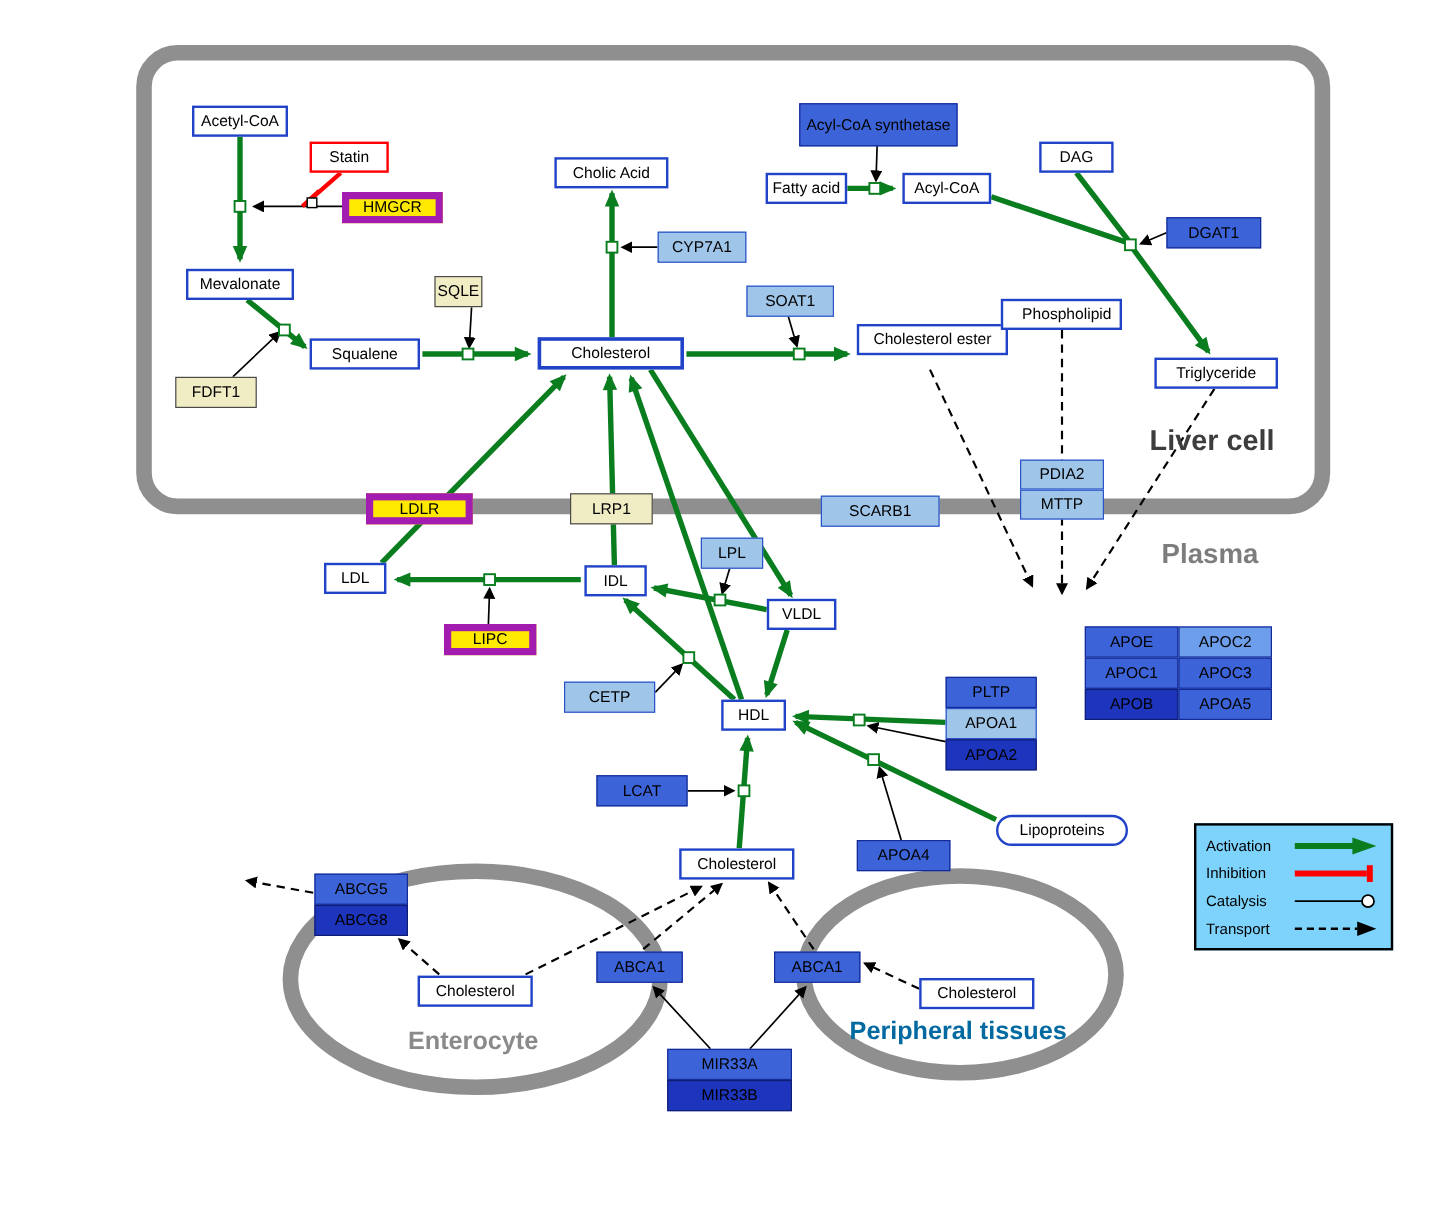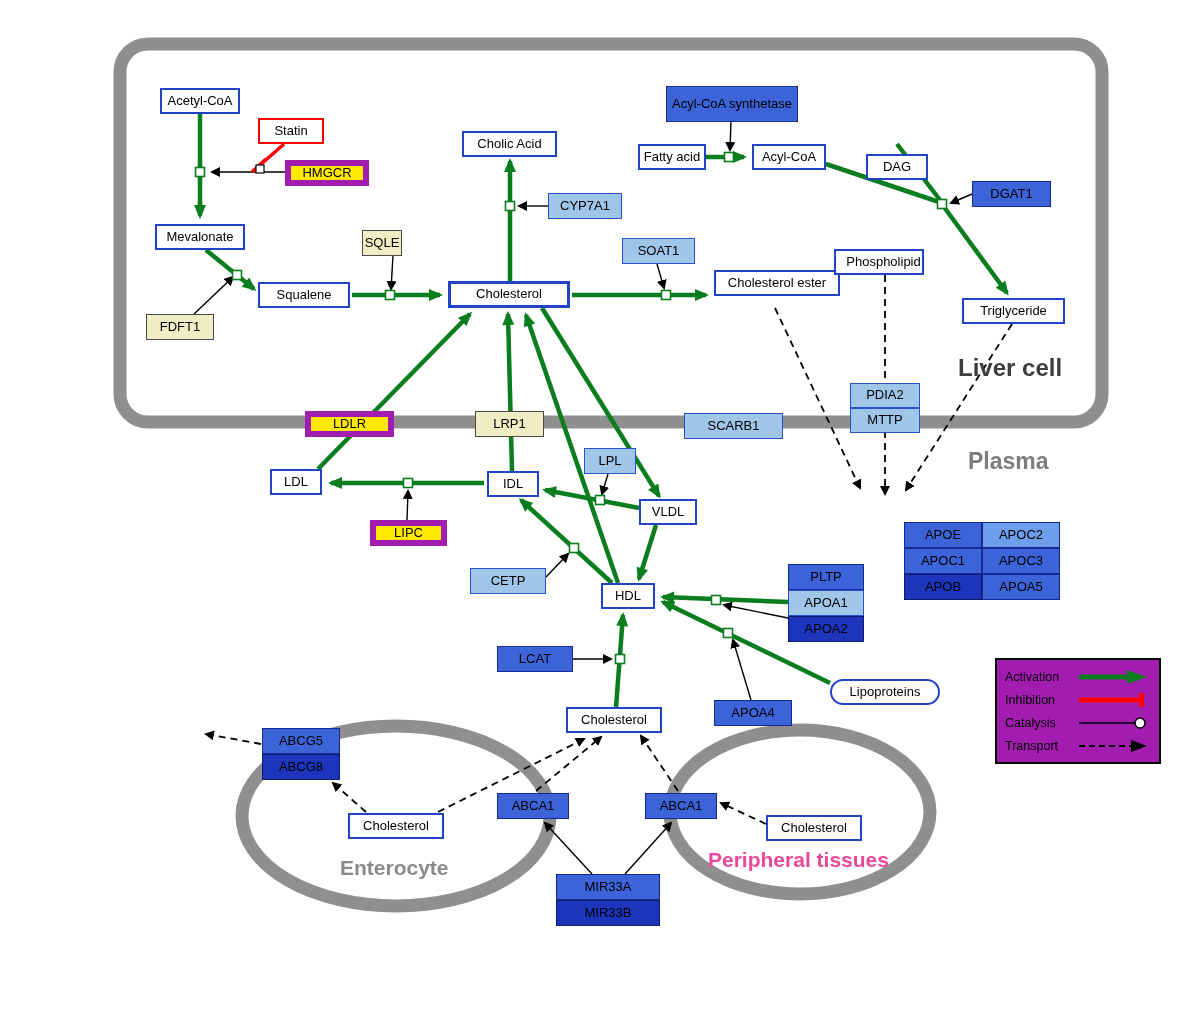--- a/index.html
+++ b/index.html
@@ -12,22 +12,22 @@
   .metab{background:#fff;border:2.5px solid #2143c8;}
   .metab-b{background:#fff;border:3px solid #2143c8;}
   .yellow{background:#ffe900;border:6px solid #a21caf;}
   .paleyellow{background:#f0ecc4;border:1.5px solid #4a4a4a;}
   .statin{background:#fff;border:2.5px solid #ff0000;}
   .gene-lb{background:#9fc5e8;border:1.5px solid #2a52c8;}
   .gene-mb{background:#3c64d8;border:1.5px solid #142a96;}
   .gene-mb2{background:#6d9eeb;border:1.5px solid #142a96;}
   .gene-db{background:#1d35bd;border:1.5px solid #0e1d72;}
   .region-label{position:absolute;z-index:1;font-weight:bold;}
-  #legend{position:absolute;left:995px;top:658px;width:166px;height:106px;z-index:2;
-          background:#a21caf;border:2px solid #000;box-sizing:border-box;padding:5px 8px;
+  #legend{position:absolute;left:995px;top:686px;width:166px;height:106px;z-index:2;
+          background:#7dd3fc;border:2px solid #000;box-sizing:border-box;padding:5px 8px;
           display:flex;flex-direction:column;justify-content:space-around;}
   .legend-row{display:flex;align-items:center;justify-content:space-between;font-size:12.5px;}
 </style>
 </head>
 <body>
 
 <div id="canvas">
 
   <svg id="edges" width="1200" height="1013">
     <defs>
@@ -117,40 +117,40 @@
       <rect x="615.5" y="654.5" width="9" height="9"></rect>
       <rect x="711.5" y="595.5" width="9" height="9"></rect>
       <rect x="723.5" y="628.5" width="9" height="9"></rect>
       <rect x="256" y="165" width="8" height="8" stroke="#000" stroke-width="1.2"></rect>
     </g>
   </svg>
 
   <div class="region-label" style="left:958px;top:354px;font-size:24px;color:#3d3d3d;">Liver cell</div>
   <div class="region-label" style="left:968px;top:448px;font-size:23px;color:#7d7d7d;">Plasma</div>
   <div class="region-label" style="left:340px;top:856px;font-size:21px;color:#8a8a8a;">Enterocyte</div>
-  <div class="region-label" style="left:708px;top:848px;font-size:21px;color:#ec4899;">Peripheral tissues</div>
+  <div class="region-label" style="left:708px;top:848px;font-size:21px;color:#0369a1;">Peripheral tissues</div>
 
   <div class="node metab" style="left:160px;top:88px;width:80px;height:26px;">Acetyl-CoA</div>
   <div class="node statin" style="left:258px;top:118px;width:66px;height:26px;">Statin</div>
   <div class="node yellow" style="left:285px;top:160px;width:84px;height:26px;">HMGCR</div>
   <div class="node metab" style="left:155px;top:224px;width:90px;height:26px;">Mevalonate</div>
   <div class="node paleyellow" style="left:146px;top:314px;width:68px;height:26px;">FDFT1</div>
   <div class="node metab" style="left:258px;top:282px;width:92px;height:26px;">Squalene</div>
   <div class="node paleyellow" style="left:362px;top:230px;width:40px;height:26px;">SQLE</div>
   <div class="node metab-b" style="left:448px;top:281px;width:122px;height:27px;">Cholesterol</div>
   <div class="node metab" style="left:462px;top:131px;width:95px;height:26px;">Cholic Acid</div>
   <div class="node gene-lb" style="left:548px;top:193px;width:74px;height:26px;">CYP7A1</div>
   <div class="node gene-lb" style="left:622px;top:238px;width:73px;height:26px;">SOAT1</div>
   <div class="node metab" style="left:714px;top:270px;width:126px;height:26px;">Cholesterol ester</div>
   <div class="node gene-mb" style="left:666px;top:86px;width:132px;height:36px;">Acyl-CoA synthetase</div>
   <div class="node metab" style="left:638px;top:144px;width:68px;height:26px;">Fatty acid</div>
   <div class="node metab" style="left:752px;top:144px;width:74px;height:26px;">Acyl-CoA</div>
-  <div class="node metab" style="left:866px;top:118px;width:62px;height:26px;margin-top:36px;">DAG</div>
+  <div class="node metab" style="left:866px;top:118px;width:62px;height:26px;">DAG</div>
   <div class="node gene-mb" style="left:972px;top:181px;width:79px;height:26px;">DGAT1</div>
-  <div class="node metab" style="left:834px;top:249px;width:90px;height:26px;padding-left:12px;">Phospholipid</div>
+  <div class="node metab" style="left:834px;top:249px;width:101px;height:26px;padding-left:12px;">Phospholipid</div>
   <div class="node metab" style="left:962px;top:298px;width:103px;height:26px;">Triglyceride</div>
   <div class="node gene-lb" style="left:850px;top:383px;width:70px;height:25px;">PDIA2</div>
   <div class="node gene-lb" style="left:850px;top:408px;width:70px;height:25px;">MTTP</div>
 
   <div class="node yellow" style="left:305px;top:411px;width:89px;height:26px;">LDLR</div>
   <div class="node paleyellow" style="left:475px;top:411px;width:69px;height:26px;">LRP1</div>
   <div class="node gene-lb" style="left:684px;top:413px;width:99px;height:26px;">SCARB1</div>
 
   <div class="node metab" style="left:270px;top:469px;width:52px;height:26px;">LDL</div>
   <div class="node metab" style="left:487px;top:471px;width:52px;height:26px;">IDL</div>

